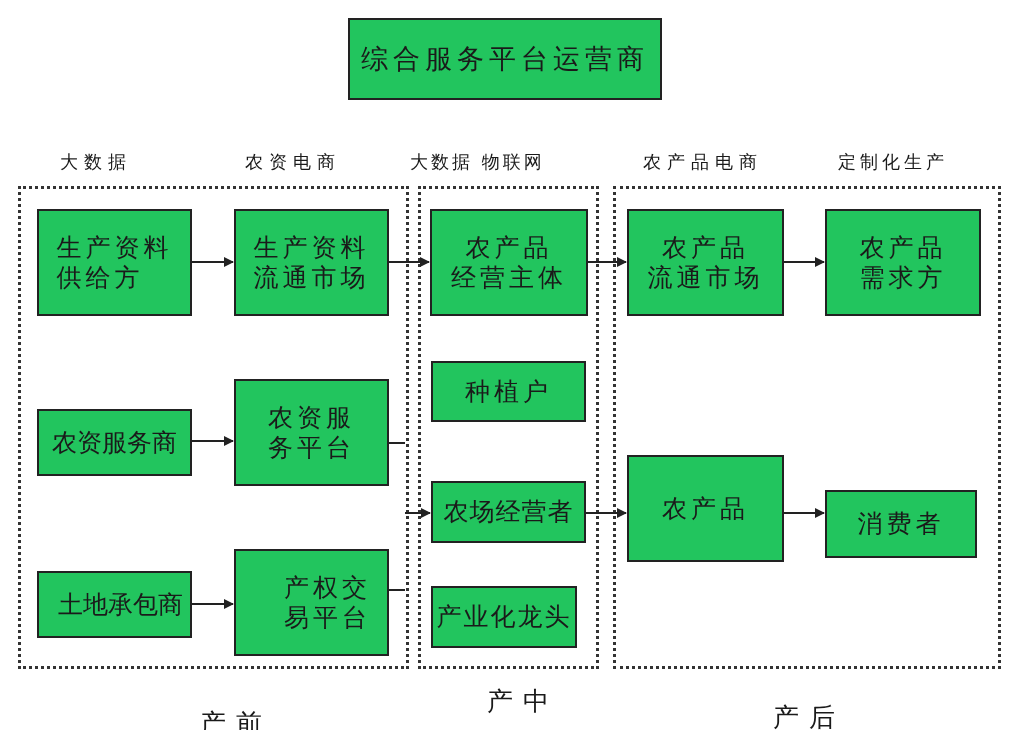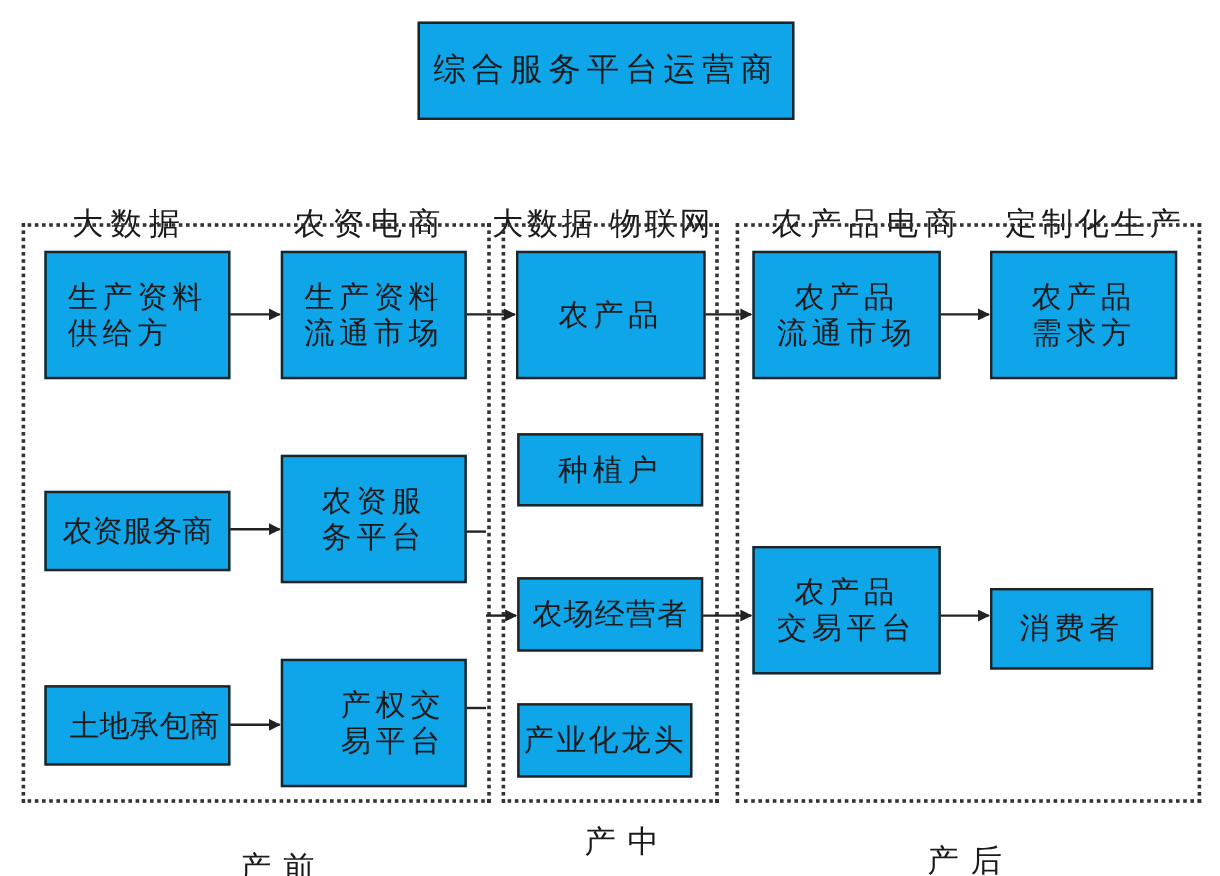--- a/index.html
+++ b/index.html
@@ -1,23 +1,23 @@
 <!DOCTYPE html>
 <html><head>
 <meta charset="utf-8">
 <style>
   html, body { margin:0; padding:0; background:#ffffff; }
   body { width:1017px; height:730px; position:relative; overflow:hidden;
          font-family: "DejaVu Serif", "Liberation Serif", serif; color:#1a1a1a; }
-  .box { position:absolute; border:2.5px solid #222; box-sizing:border-box; background:#0ea5e9;
+  .box { position:absolute; border:2.5px solid #222; box-sizing:border-box; background:#22c55e;
          display:flex; align-items:center; justify-content:center; text-align:center;
          font-size:25px; line-height:30px; letter-spacing:4px; }
   .box span { display:block; }
   .group { position:absolute; border:3px dotted #333; box-sizing:border-box; }
-  .label { position:absolute; font-size:26px; letter-spacing:6px; white-space:nowrap;margin-top:19px; }
+  .label { position:absolute; font-size:18px; letter-spacing:6px; white-space:nowrap; }
   .stage { position:absolute; font-size:26px; letter-spacing:10px; white-space:nowrap; }
   svg.lines { position:absolute; left:0; top:0; }
 </style>
 </head>
 <body>
 
 <div class="box" style="left:348px;top:18px;width:314px;height:82px;font-size:27px;letter-spacing:5px;">
   <span>综合服务平台运营商</span>
 </div>
 
@@ -60,20 +60,21 @@
 </div>
 <div class="box" style="left:234px;top:209px;width:155px;height:107px;">
   <div>
       <span>生产资料</span>
       <span>流通市场</span>
     </div>
 </div>
 <div class="box" style="left:430px;top:209px;width:158px;height:107px;">
   <div>
       <span>农产品</span>
+      <span>经营主体</span>
     </div>
 </div>
 <div class="box" style="left:627px;top:209px;width:157px;height:107px;">
   <div>
       <span>农产品</span>
       <span>流通市场</span>
     </div>
 </div>
 <div class="box" style="left:825px;top:209px;width:156px;height:107px;">
   <div>
@@ -108,22 +109,21 @@
 <div class="box" style="left:234px;top:549px;width:155px;height:107px;padding-left:32px;">
   <div>
       <span>产权交</span>
       <span>易平台</span>
     </div>
 </div>
 
 <div class="box" style="left:627px;top:455px;width:157px;height:107px;">
   <div>
       <span>农产品</span>
-      <span>交易平台</span>
     </div>
 </div>
-<div class="box" style="left:825px;top:490px;width:136px;height:68px;">
+<div class="box" style="left:825px;top:490px;width:152px;height:68px;">
   <span>消费者</span>
 </div>
 
 <div class="stage" style="left:200px;top:706px;text-align:right;">产前</div>
 <div class="stage" style="left:487px;top:684px;">产中</div>
 <div class="stage" style="left:773px;top:700px;">产后</div>
 
 </body></html>

